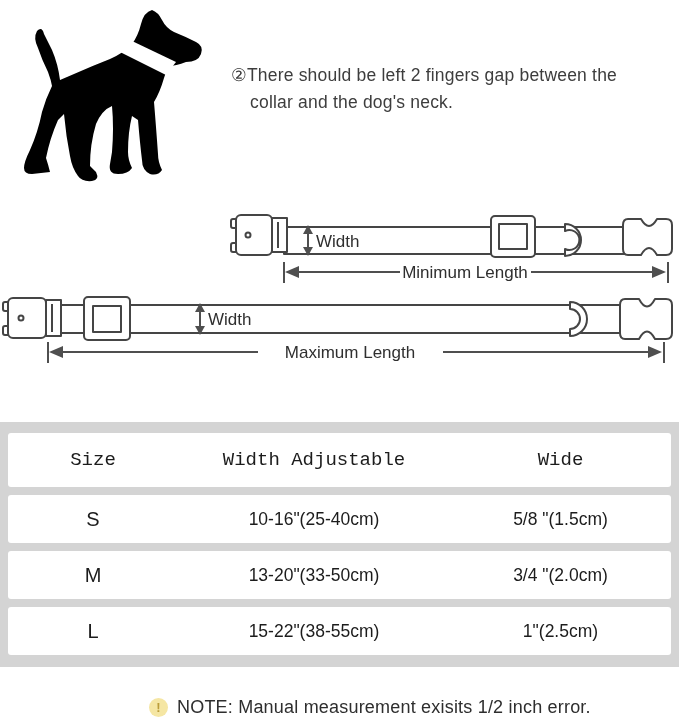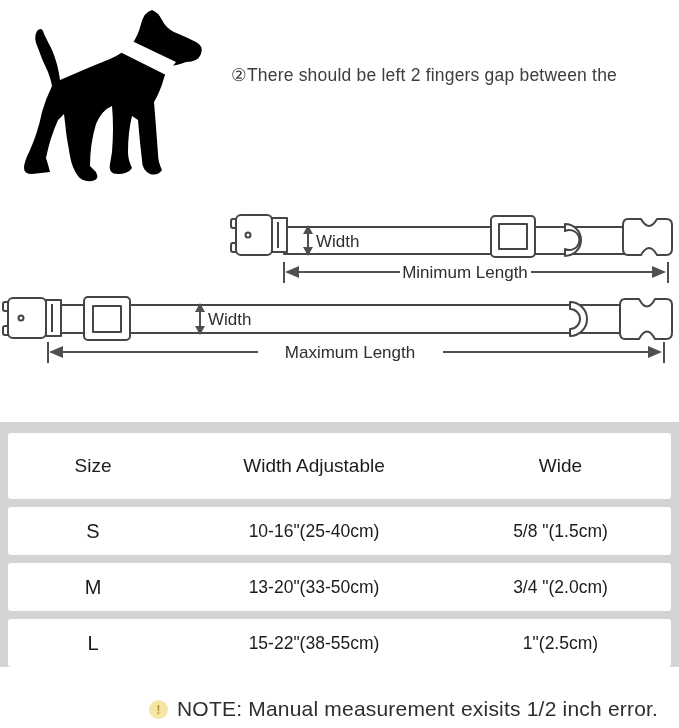--- a/index.html
+++ b/index.html
@@ -28,35 +28,35 @@
   
   .size-table{
     left:0;top:422px;width:679px;height:245px;background:#d4d4d4;
     box-sizing:border-box;padding:11px 8px 12px 8px;
   }
   .trow{
     background:#ffffff;border-radius:3px;height:48px;margin-bottom:8px;
     display:grid;grid-template-columns:170px 272px 1fr;align-items:center;
   }
   .trow:last-child{margin-bottom:0;}
-  .trow.thead{height:66px;}
+  .trow.thead{height:54px;font-family:Liberation Mono, monospace;}
   .tcell{text-align:center;font-size:17.5px;color:#1c1c1c;}
   .thead .tcell{font-size:19px;}
   .size-cell{font-size:20px;}
 
   
   .note{
     left:149px;top:697px;display:flex;align-items:center;gap:9px;
   }
   .note-icon{
     width:19px;height:19px;border-radius:50%;background:#f5e6a3;
     color:#bb9d3a;font-size:13px;font-weight:bold;line-height:19px;
     text-align:center;flex:0 0 auto;
   }
-  .note-text{font-size:21px;color:#2e2e2e;letter-spacing:.2px;}
+  .note-text{font-size:18px;color:#2e2e2e;letter-spacing:.2px;}
 </style>
 </head>
 <body>
 
 <svg class="abs" style="left:8px;top:4px;" width="200" height="182" viewBox="0 0 200 182">
   <path fill="#000" d="M144,6
        Q136,8 133,20 Q130,32 124,40 Q114,50 102,55 Q84,62 66,70 L52,76
        Q50,60 44,46 L36,30 Q34,22 29,27 Q25,34 30,44 Q34,56 40,68 Q43,76 44,82
        Q38,94 34,108 Q30,128 22,146 Q16,158 16,164 Q16,170 24,170 L42,168
        Q40,160 38,154 Q42,134 50,116 L56,110 Q58,132 62,152 Q64,164 70,172
@@ -64,20 +64,21 @@
        Q106,124 104,148 L102,160 Q100,170 110,170 Q120,170 124,164
        Q120,156 120,148 Q120,128 124,112 L130,116 Q132,140 134,156
        Q134,166 142,170 Q150,172 154,166 Q150,158 150,150 Q148,122 146,98
        Q152,88 156,74 L160,62 Q168,62 178,58 Q190,58 193,50 Q196,42 188,38
        Q176,32 166,28 Q158,24 154,16 Q150,8 144,6 Z"></path>
   <polygon fill="#ffffff" points="112,48 124,37 168,58 158,71"></polygon>
 </svg>
 
 <div class="abs instr">
   <div>②There should be left 2 fingers gap between the</div>
+  <div class="indent">collar and the dog's neck.</div>
 </div>
 
 <svg class="abs" style="left:228px;top:198px;" width="451" height="92" viewBox="0 0 451 92">
   <rect class="collar-shape" x="56" y="29" width="341" height="27"></rect>
 
   <g>
     <rect class="collar-shape" x="3" y="21" width="9" height="9" rx="2"></rect>
     <rect class="collar-shape" x="3" y="45" width="9" height="9" rx="2"></rect>
     <rect class="collar-shape" x="8" y="17" width="36" height="40" rx="5"></rect>
     <circle class="collar-line" cx="20" cy="37" r="2.5"></circle>

